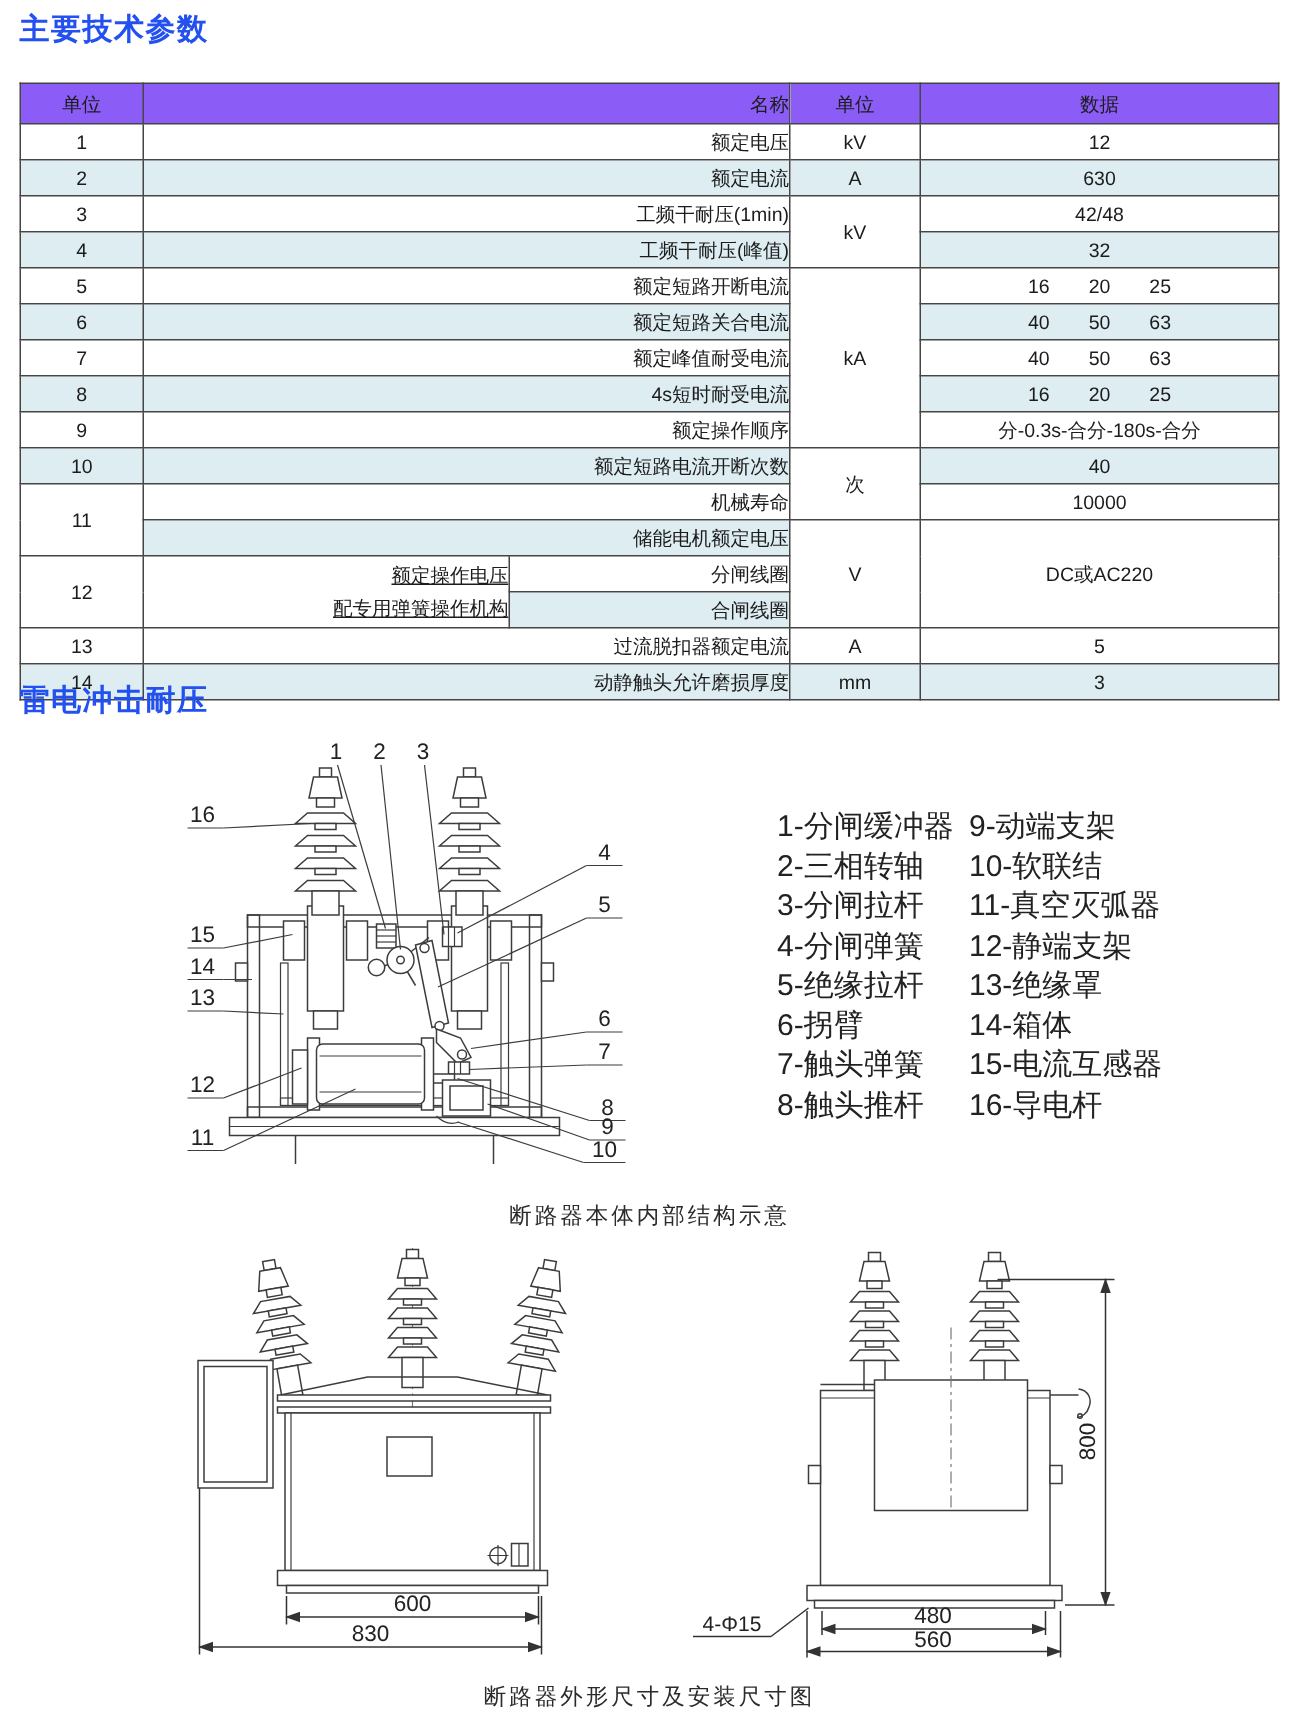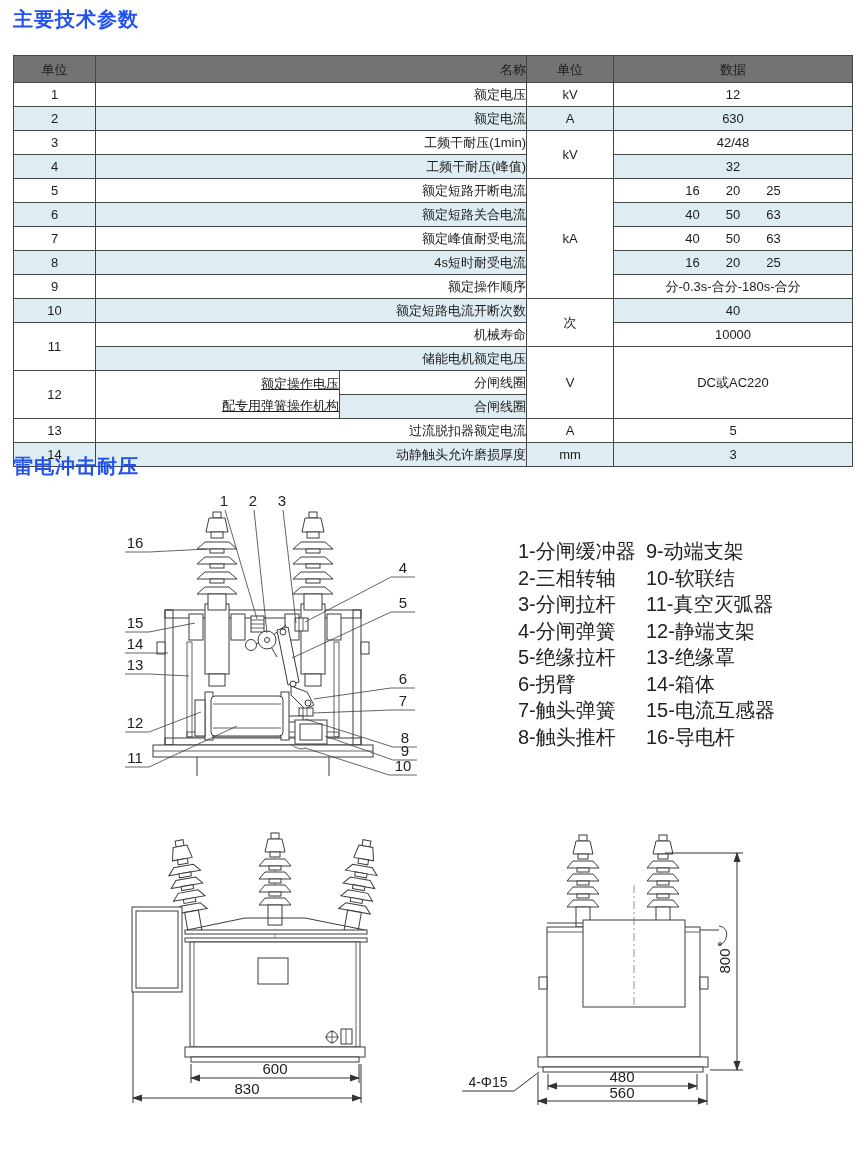--- a/index.html
+++ b/index.html
@@ -8,21 +8,21 @@
   .sec-title{position:absolute;left:13px;font-size:20px;font-weight:bold;
              color:#2351f0;letter-spacing:1px;}
   #title1{top:6px;}
   #title2{top:453px;}
 
   table.params{position:absolute;left:13px;top:55px;width:839px;
                border-collapse:collapse;table-layout:fixed;font-size:13px;}
   table.params th,table.params td{border:1px solid #454545;padding:0;
                height:23px;line-height:15px;text-align:center;vertical-align:middle;
                overflow:hidden;white-space:nowrap;}
-  table.params tr.hrow th{height:26px;background:#737373;font-weight:normal;}
+  table.params tr.hrow th{height:26px;background:#8b5cf6;font-weight:normal;}
   table.params th.l,table.params td.l{text-align:right;padding-left:10px;}
   td.cb{background:#ddedf1;}
   td.cw{background:#ffffff;}
   .twolines{line-height:22px;text-decoration:underline;}
 
   .legend{position:absolute;left:518px;top:538px;display:grid;
           grid-auto-flow:column;grid-template-rows:repeat(8,26.5px);
           grid-template-columns:128px auto;font-size:20px;color:#222;}
   .legend span{display:block;line-height:26.5px;white-space:nowrap;}
 
@@ -335,20 +335,21 @@
     <span>9-动端支架</span>
     <span>10-软联结</span>
     <span>11-真空灭弧器</span>
     <span>12-静端支架</span>
     <span>13-绝缘罩</span>
     <span>14-箱体</span>
     <span>15-电流互感器</span>
     <span>16-导电杆</span>
   </div>
 
+  <div id="cap1" class="caption">断路器本体内部结构示意</div>
 
   <svg id="svg-front" width="290" height="285" viewBox="0 0 290 285">
     <defs>
       <marker id="arrF" viewBox="0 0 10 10" refX="9" refY="5" markerWidth="10" markerHeight="10" orient="auto-start-reverse">
         <path d="M0,1.5 L10,5 L0,8.5 z" fill="#333"></path>
       </marker>
       <g id="insA">
         <rect x="-4" y="0" width="8" height="6" class="lnf"></rect>
         <polygon points="-7,6 7,6 10,19 -10,19" class="lnf"></polygon>
         <rect x="-5" y="19" width="10" height="5" class="lnf"></rect>
@@ -460,14 +461,15 @@
       <line x1="88" y1="271" x2="257" y2="271" marker-start="url(#arrS)" marker-end="url(#arrS)"></line>
       <line x1="12" y1="261" x2="64" y2="261"></line>
       <line x1="64" y1="261" x2="89" y2="242"></line>
     </g>
     <text x="280" y="131" font-size="15" text-anchor="middle" transform="rotate(-90 280 131)">800</text>
     <text x="172" y="252" font-size="15" text-anchor="middle">480</text>
     <text x="172" y="268" font-size="15" text-anchor="middle">560</text>
     <text x="38" y="257" font-size="14" text-anchor="middle">4-Φ15</text>
   </svg>
 
+  <div id="cap2" class="caption">断路器外形尺寸及安装尺寸图</div>
 
 </div>
 
 </body></html>

